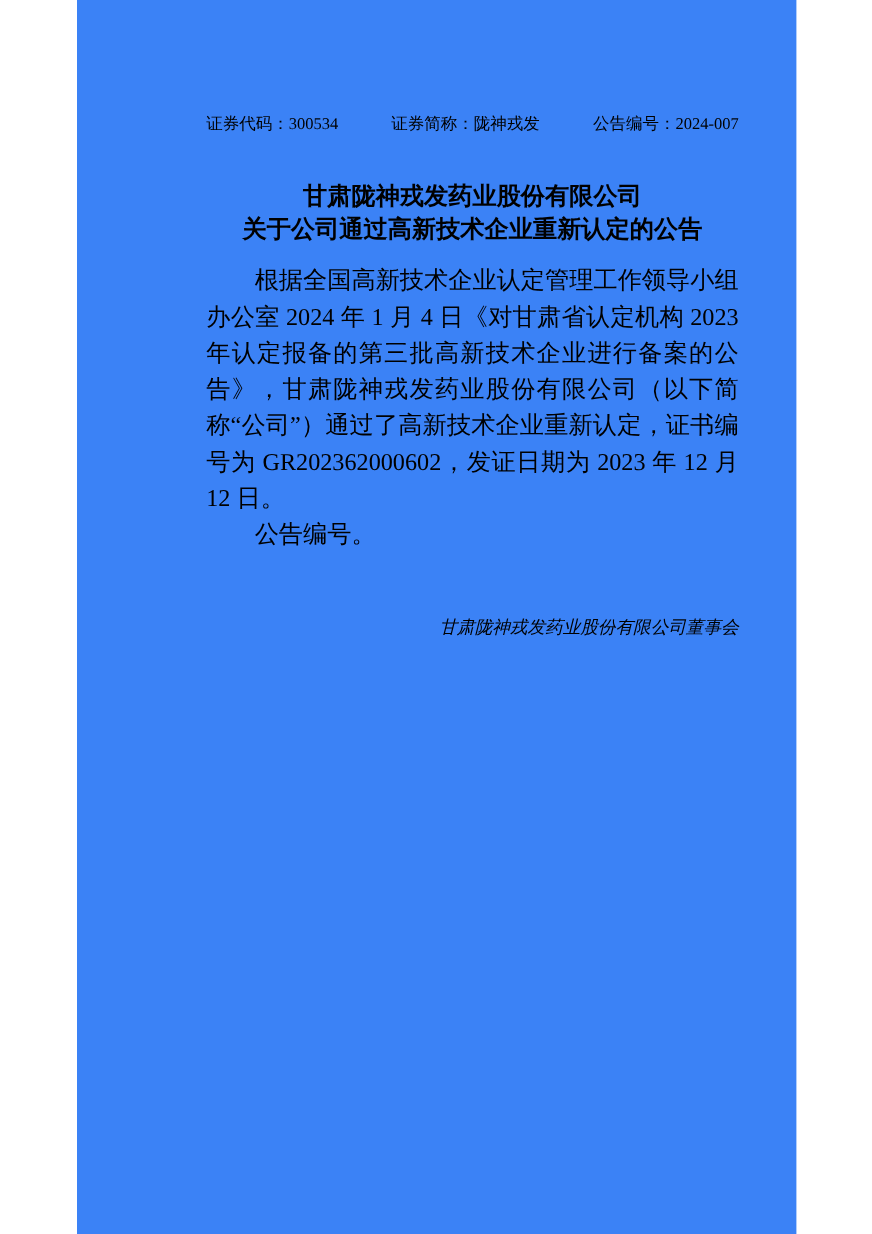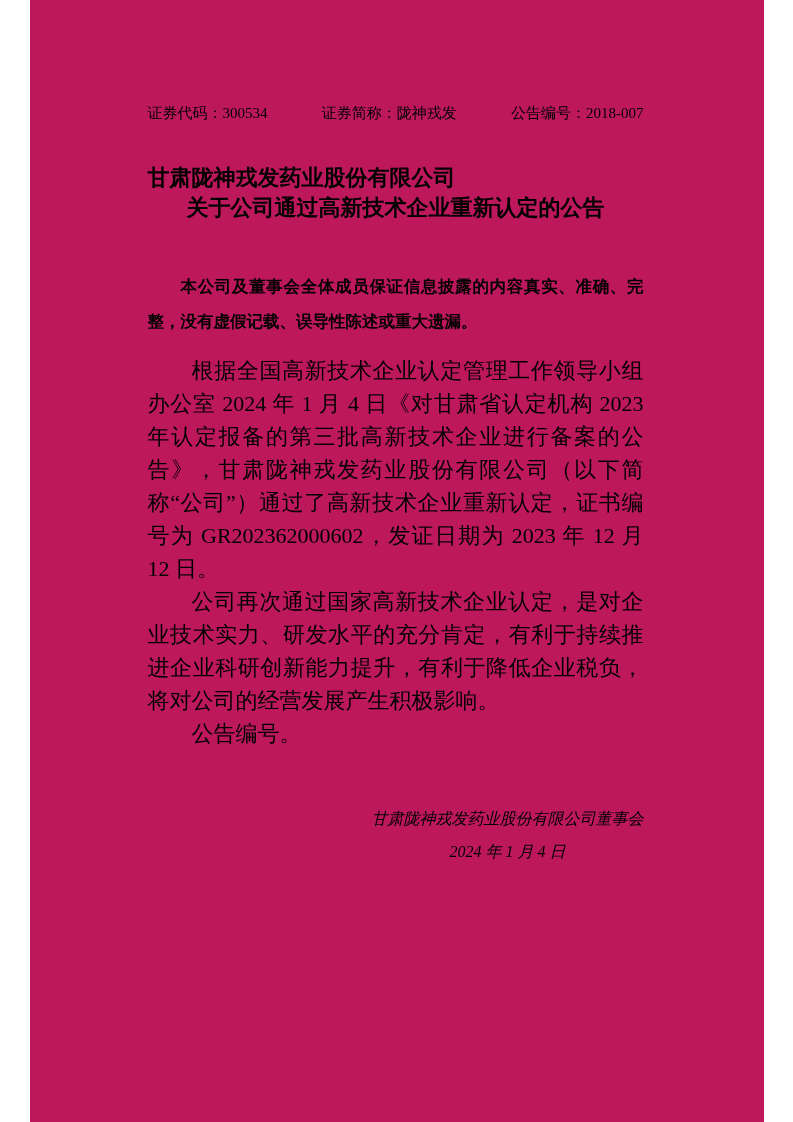--- a/index.html
+++ b/index.html
@@ -2,40 +2,41 @@
 <html><head>
 <meta charset="utf-8">
 <style>
   html, body {
     margin: 0;
     padding: 0;
     background: #ffffff;
   }
   .page {
     position: relative;
-    width: 734px;
+    width: 654px;
     height: 1122px;
     margin: 0 auto;
-    background: #be185d;
+    background: #3b82f6;
     box-sizing: border-box;
-    padding: 103px 120px 0 118px;
+    padding: 103px 52px 0 118px;
     font-family: "Liberation Serif", "DejaVu Serif", serif;
     color: #000000;
     overflow: hidden;
   }
   .doc-header {
     display: flex;
     justify-content: space-between;
     align-items: baseline;
     font-size: 15px;
     line-height: 20px;
     white-space: nowrap;
   }
   .doc-title-1 {
     margin-top: 40px;
+    text-align: center;
     font-size: 22px;
     font-weight: bold;
     line-height: 30px;
   }
   .doc-title-2 {
     text-align: center;
     font-size: 22px;
     font-weight: bold;
     line-height: 30px;
   }
@@ -78,35 +79,32 @@
   .signature-date { white-space: nowrap; }
 </style>
 </head>
 <body>
 
 <div class="page">
 
   <div class="doc-header">
     <span>证券代码：300534</span>
     <span>证券简称：陇神戎发</span>
-    <span>公告编号：2018-007</span>
+    <span>公告编号：2024-007</span>
   </div>
 
   <div class="doc-title-1">甘肃陇神戎发药业股份有限公司</div>
   <div class="doc-title-2">关于公司通过高新技术企业重新认定的公告</div>
 
-  <div class="statement">本公司及董事会全体成员保证信息披露的内容真实、准确、完整，没有虚假记载、误导性陈述或重大遗漏。</div>
 
   <div class="body-text">
     <p>根据全国高新技术企业认定管理工作领导小组办公室 2024 年 1 月 4 日《对甘肃省认定机构 2023 年认定报备的第三批高新技术企业进行备案的公告》，甘肃陇神戎发药业股份有限公司（以下简称“公司”）通过了高新技术企业重新认定，证书编号为 GR202362000602，发证日期为 2023 年 12 月 12 日。</p>
-    <p>公司再次通过国家高新技术企业认定，是对企业技术实力、研发水平的充分肯定，有利于持续推进企业科研创新能力提升，有利于降低企业税负，将对公司的经营发展产生积极影响。</p>
     <p>公告编号。</p>
   </div>
 
 
   <div class="signature-area">
     <div class="signature-block">
       <div class="signature-company">甘肃陇神戎发药业股份有限公司董事会</div>
-      <div class="signature-date">2024 年 1 月 4 日</div>
     </div>
   </div>
 
 </div>
 
 </body></html>

